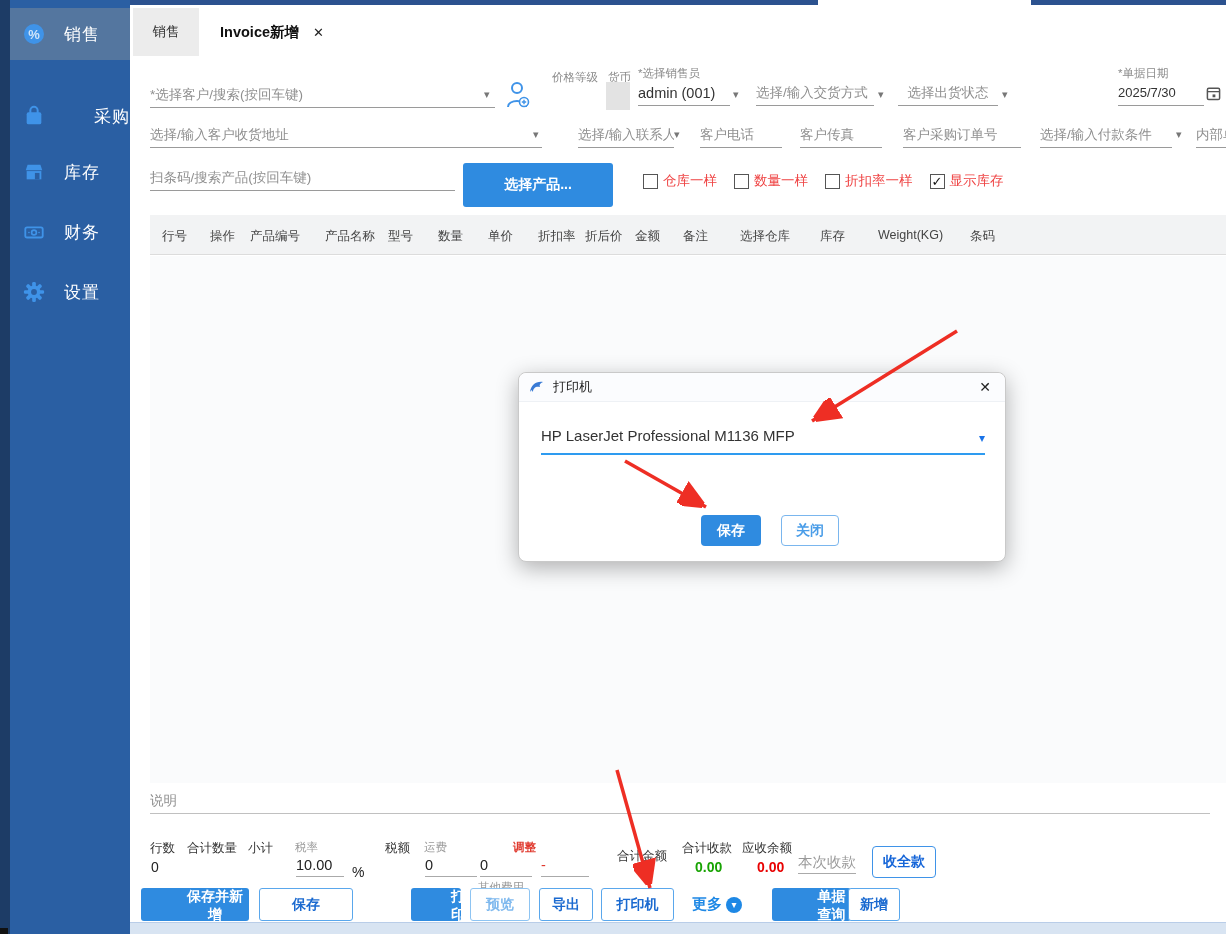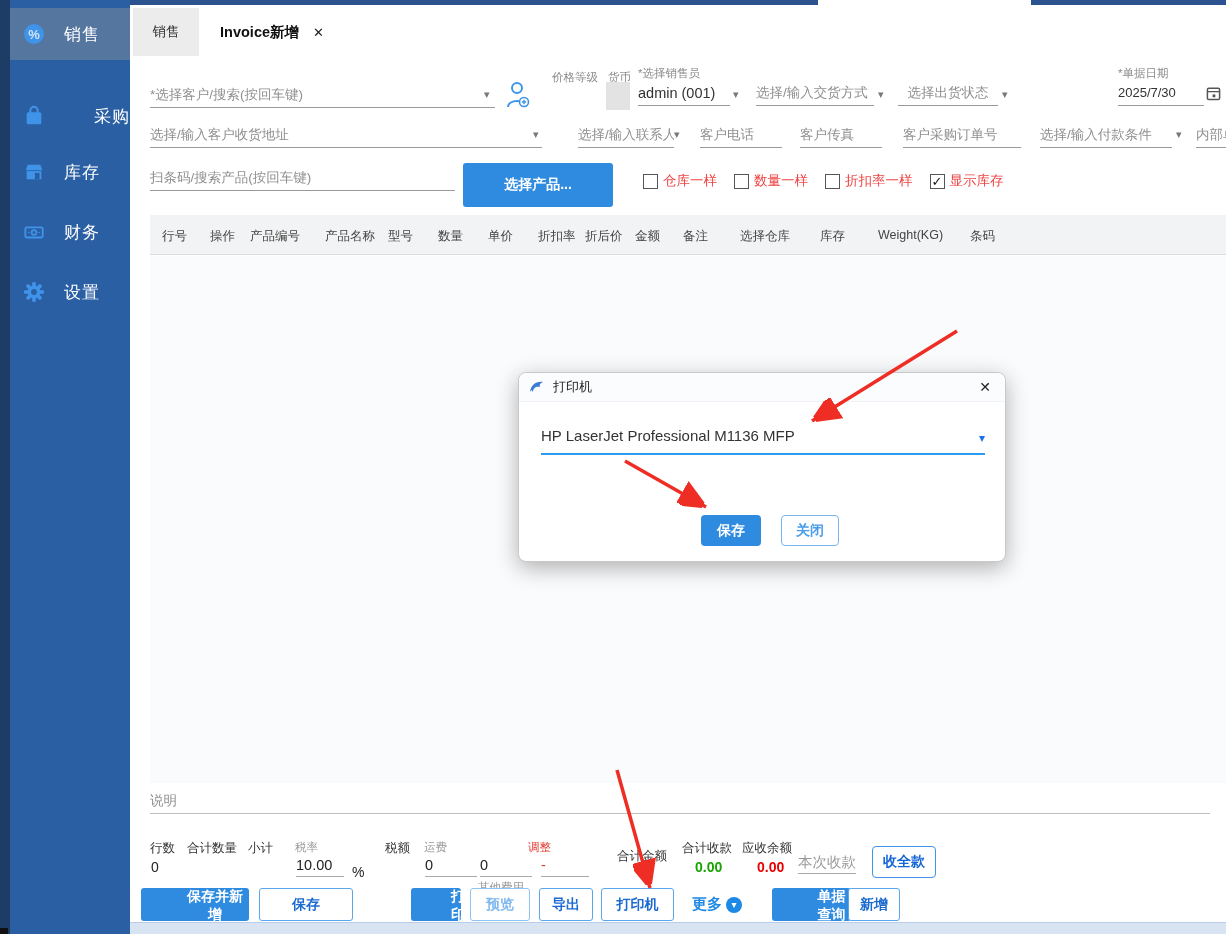--- a/index.html
+++ b/index.html
@@ -257,21 +257,21 @@
   <span class="slabel" style="left:187px;top:840px;">合计数量</span>
   <span class="slabel" style="left:248px;top:840px;">小计</span>
   <span class="slabel grey" style="left:295px;top:840px;">税率</span>
   <input class="su" style="left: 296px; top: 853px; width: 48px;" value="10.00">
   <span class="sval" style="left:352px;top:864px;">%</span>
   <span class="slabel" style="left:385px;top:840px;">税额</span>
   <span class="slabel grey" style="left:424px;top:840px;">运费</span>
   <input class="su" style="left: 425px; top: 853px; width: 52px;" value="0">
   <span class="slabel grey" style="left:478px;top:840px;margin-top:40px;">其他费用</span>
   <input class="su" style="left: 480px; top: 853px; width: 52px;" value="0">
-  <span class="slabel red" style="left:528px;top:840px;">调整</span>
+  <span class="slabel red" style="left:513px;top:840px;font-weight:bold;">调整</span>
   <input class="su" style="left: 541px; top: 853px; width: 48px; color: rgb(224, 58, 47);" value="-">
   <span class="slabel" style="left:617px;top:840px;margin-top:8px;">合计金额</span>
   <span class="slabel" style="left:682px;top:840px;">合计收款</span>
   <span class="sval green" style="left:695px;top:859px;">0.00</span>
   <span class="slabel" style="left:742px;top:840px;">应收余额</span>
   <span class="sval redv" style="left:757px;top:859px;">0.00</span>
   <input class="su" style="left: 798px; top: 850px; width: 58px;" placeholder="本次收款">
   <button class="full-pay">收全款</button>
 
   <button class="fbtn filled" style="left:141px;width:108px;">保存并新增</button>

